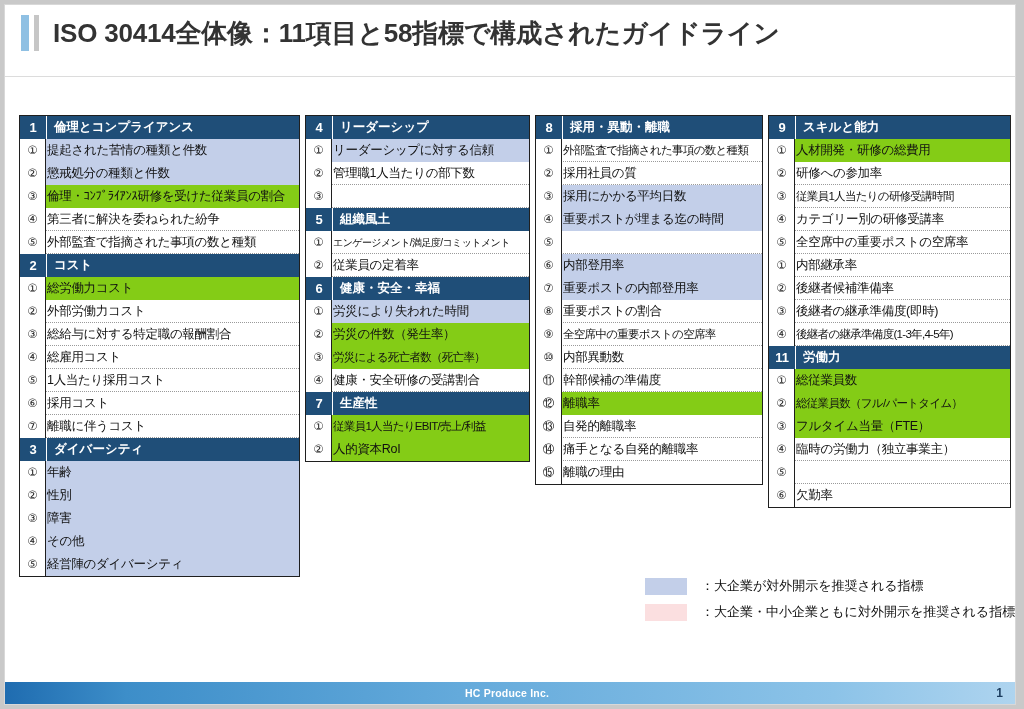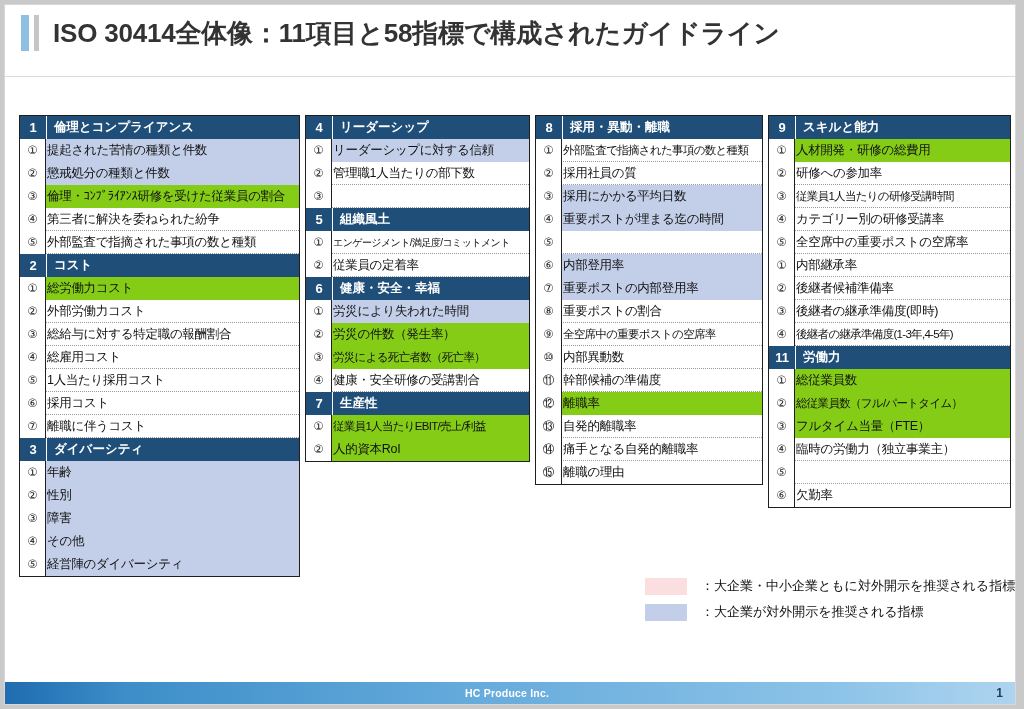--- a/index.html
+++ b/index.html
@@ -406,26 +406,26 @@
         <div class="num">⑤</div>
       </div>
       <div class="row">
         <div class="num">⑥</div>
         <div class="lbl">欠勤率</div>
       </div>
     </div>
 
   <div class="legend">
       <div class="legend-row">
+        <div class="swatch sw-blue" style="background: rgb(195, 207, 233);"></div>
+        <div class="legend-text">：大企業が対外開示を推奨される指標</div>
+      </div>
+      <div class="legend-row">
         <div class="swatch sw-pink" style="background: rgb(251, 223, 224);"></div>
         <div class="legend-text">：大企業・中小企業ともに対外開示を推奨される指標</div>
-      </div>
-      <div class="legend-row">
-        <div class="swatch sw-blue" style="background: rgb(195, 207, 233);"></div>
-        <div class="legend-text">：大企業が対外開示を推奨される指標</div>
       </div>
     </div>
 
   <div class="source">出所：ISO 30414原文のP.8〜11 Table 2を基に作成</div>
 
   <div class="footer">
     <div class="footer-brand">HC Produce Inc.</div>
     <div class="footer-page">1</div>
   </div>
 

